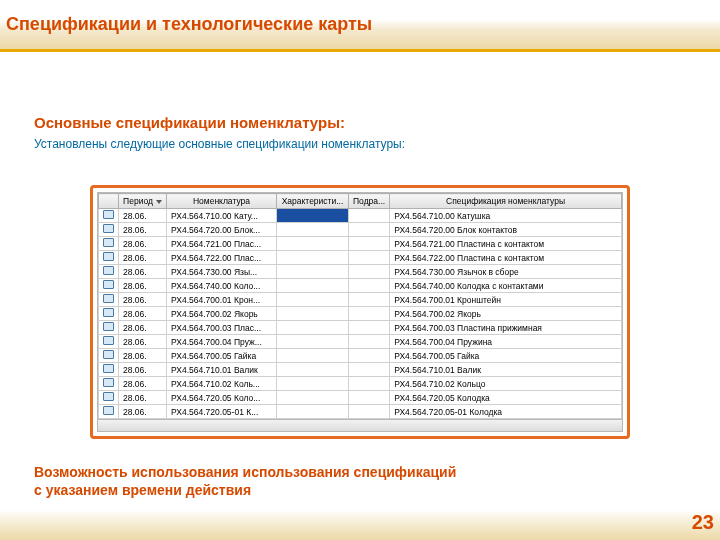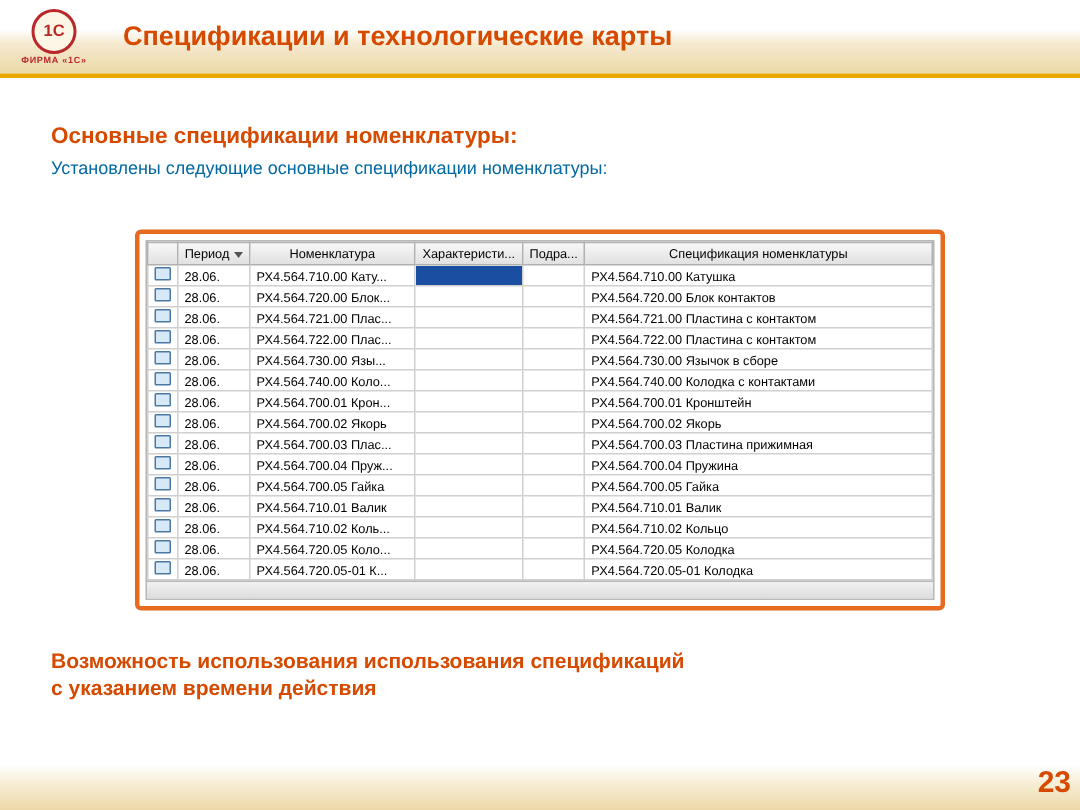--- a/index.html
+++ b/index.html
@@ -47,20 +47,21 @@
     font-weight: bold;
   }
   .content {
     padding: 30px 34px 0 34px;
   }
   .section-title {
     color: #d64a00;
     font-size: 15px;
     font-weight: bold;
     margin-bottom: 6px;
+    margin-top: 32px;
   }
   .section-sub {
     color: #0369a1;
     font-size: 12px;
     margin-bottom: 34px;
   }
   .table-frame {
     border: 3px solid #e66a1f;
     border-radius: 4px;
     margin: 0 auto;
@@ -150,24 +151,20 @@
     bottom: 6px;
     color: #d64a00;
     font-size: 20px;
     font-weight: bold;
   }
 </style>
 </head>
 <body>
 
 <div class="header-bar">
-  <div class="logo">
-    <div class="logo-circle">1C</div>
-    <div class="logo-text">ФИРМА «1С»</div>
-  </div>
   <div class="slide-title">Спецификации и технологические карты</div>
 </div>
 
 <div class="content">
   <div class="section-title">Основные спецификации номенклатуры:</div>
   <div class="section-sub">Установлены следующие основные спецификации номенклатуры:</div>
 
   <div class="table-frame">
     <div class="table-inner">
       <table>

